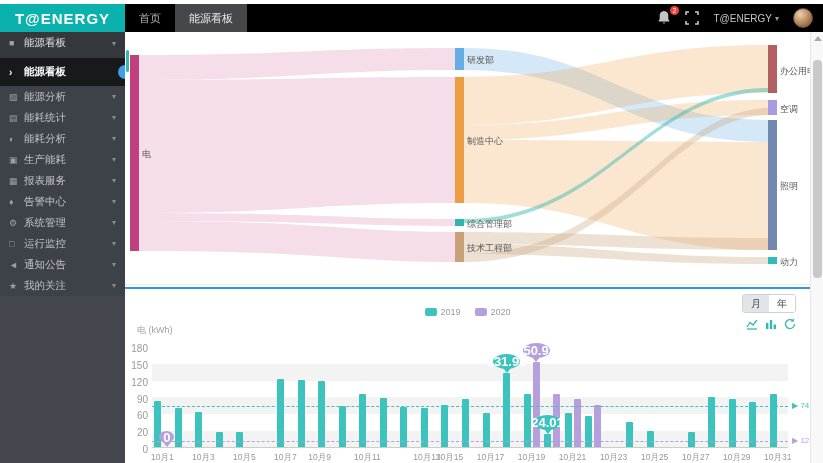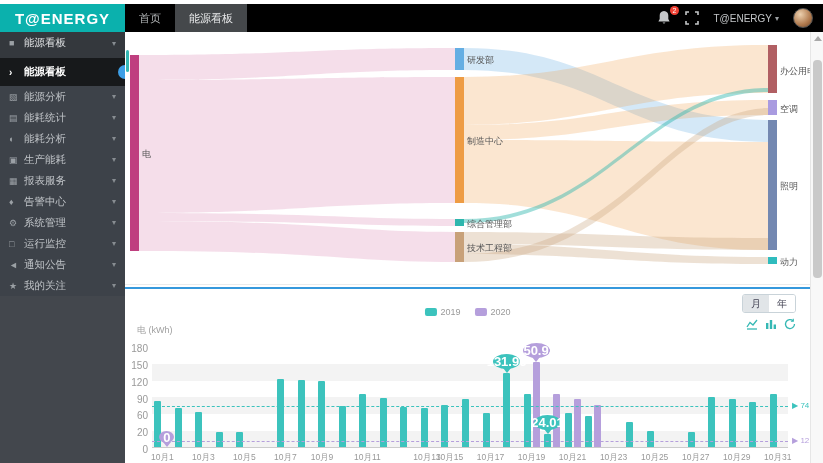--- a/index.html
+++ b/index.html
@@ -263,21 +263,21 @@
           <div class="ytick" style="top: 80.1667px;">20</div>
           <div class="ytick" style="top: 63.3333px;">60</div>
           <div class="ytick" style="top: 46.5px;">90</div>
           <div class="ytick" style="top: 29.6667px;">120</div>
           <div class="ytick" style="top: 12.8333px; text-align: right;">150</div>
           <div class="ytick" style="top: -4px;">180</div>
           <div class="xlab" style="left: -7.74194px;">10月1</div>
           <div class="xlab" style="left: 33.2903px;">10月3</div>
           <div class="xlab" style="left: 74.3226px;">10月5</div>
           <div class="xlab" style="left: 115.355px;">10月7</div>
-          <div class="xlab" style="left: 152px;">10月9</div>
+          <div class="xlab" style="left: 143px; text-align: right;">10月9</div>
           <div class="xlab" style="left: 197.419px;">10月11</div>
           <div class="xlab" style="left: 223px; margin-left: 34px;">10月13</div>
           <div class="xlab" style="left: 279.484px;">10月15</div>
           <div class="xlab" style="left: 320.516px;">10月17</div>
           <div class="xlab" style="left: 361.548px;">10月19</div>
           <div class="xlab" style="left: 402.581px;">10月21</div>
           <div class="xlab" style="left: 443.613px;">10月23</div>
           <div class="xlab" style="left: 484.645px;">10月25</div>
           <div class="xlab" style="left: 525.677px;">10月27</div>
           <div class="xlab" style="left: 566.71px;">10月29</div>

